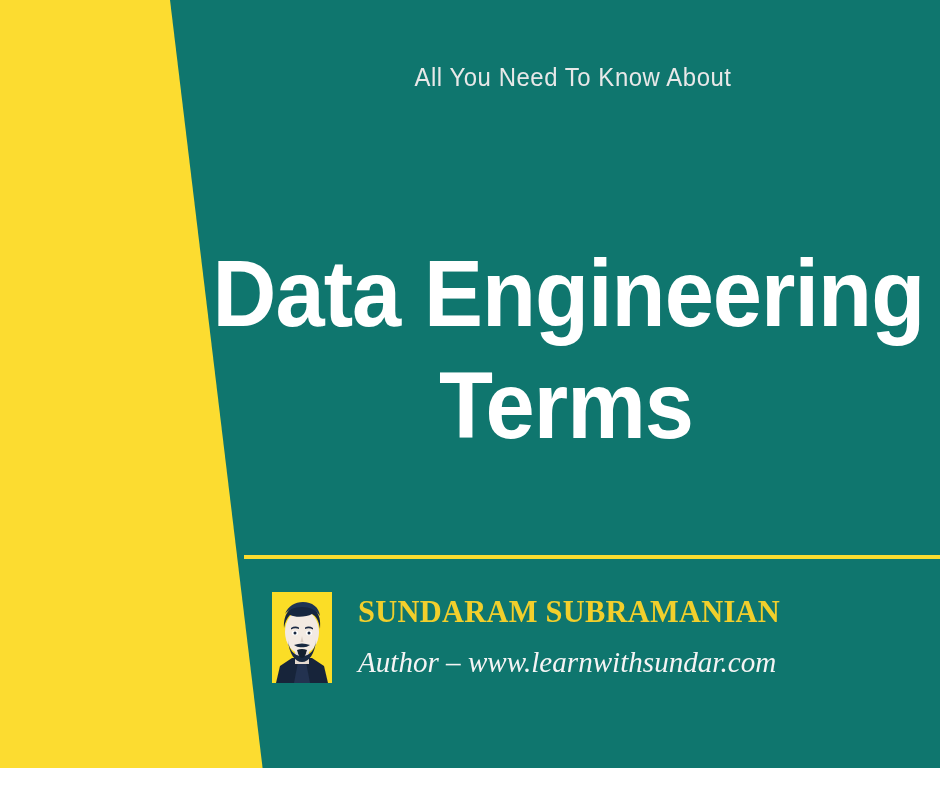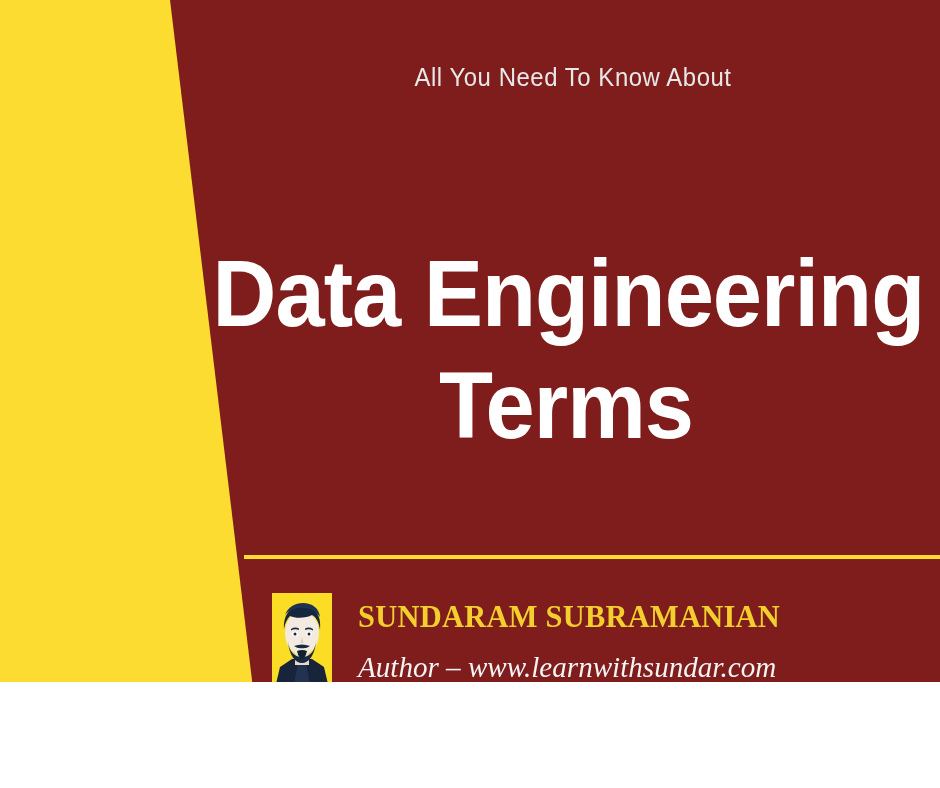--- a/index.html
+++ b/index.html
@@ -5,22 +5,22 @@
 <style>
   html, body {
     margin: 0;
     padding: 0;
     background: #ffffff;
   }
 
   .poster {
     position: relative;
     width: 940px;
-    height: 682px;
-    background: #7f1d1d;
+    height: 768px;
+    background: #0f766e;
     overflow: hidden;
     font-family: "Liberation Sans", sans-serif;
     -webkit-font-smoothing: antialiased;
   }
 
   
   .side-shape {
     position: absolute;
     left: 0;
     top: 0;
@@ -84,21 +84,21 @@
     z-index: 3;
   }
 
   
   .author-row {
     position: absolute;
     left: 272px;
     top: 592px;
     height: 92px;
     display: flex;
-    align-items: flex-end;
+    align-items: flex-start;
     z-index: 3;
   }
 
   .avatar {
     position: relative;
     width: 60px;
     height: 91px;
     background: #FBDD26;
     overflow: hidden;
     flex: 0 0 auto;

